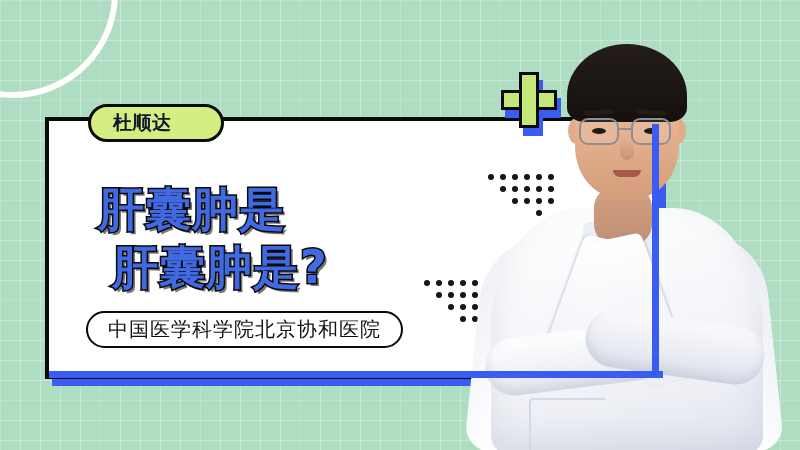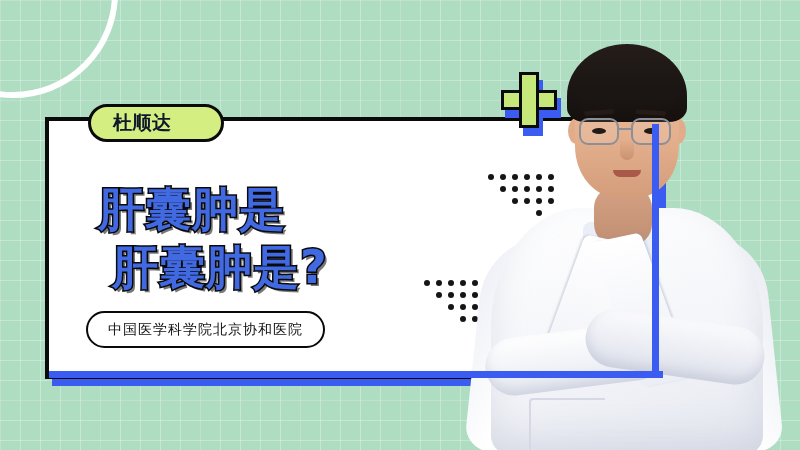--- a/index.html
+++ b/index.html
@@ -115,21 +115,21 @@
     padding: 0 20px;
     display: flex;
     align-items: center;
     border: 2px solid #0a0a0a;
     border-radius: 20px;
     background: transparent;
     box-sizing: border-box;
     white-space: nowrap;
   }
   .hospital span {
-    font-size: 14px;
+    font-size: 20px;
     font-weight: 500;
     color: #101010;
     letter-spacing: 1px;
   }
 
   
   .cross-wrap {
     position: absolute;
     left: 501px;
     top: 72px;

